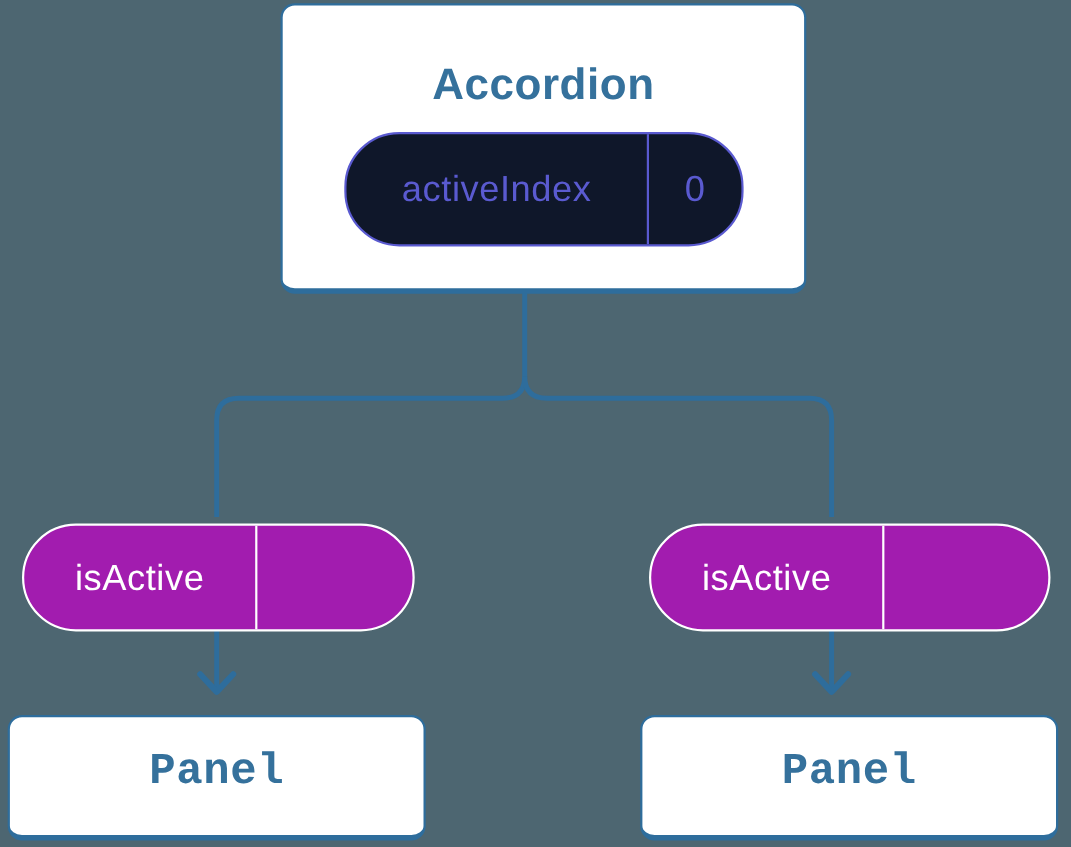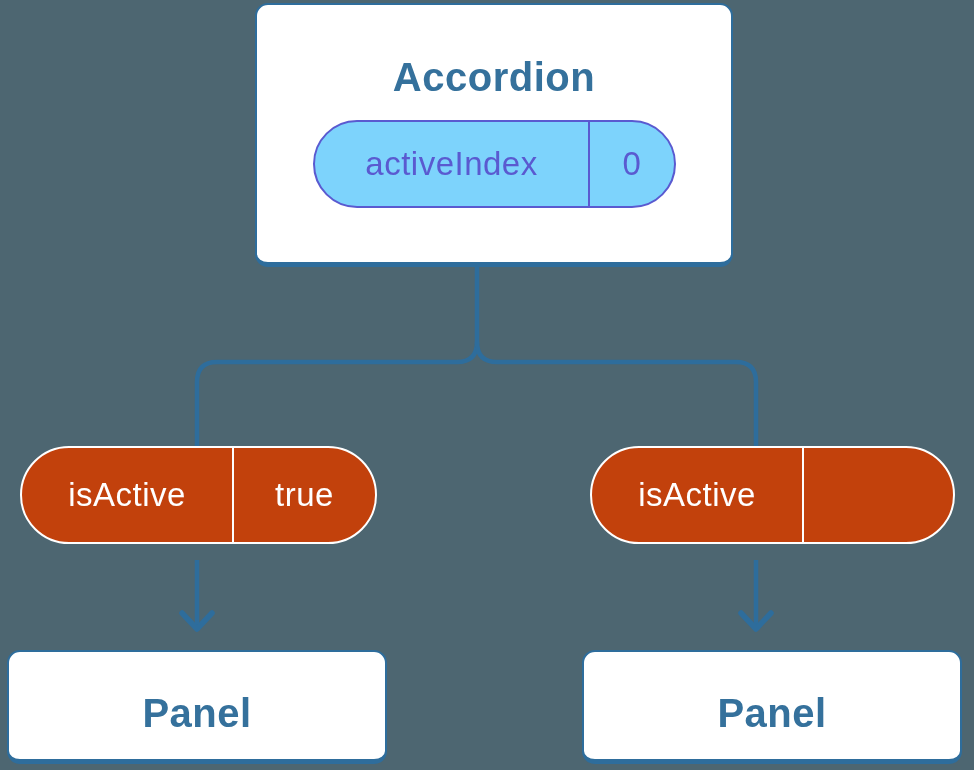--- a/index.html
+++ b/index.html
@@ -45,31 +45,31 @@
   .prop-pill {
     position: absolute;
     box-sizing: border-box;
     display: flex;
     align-items: stretch;
     border-radius: 50px;
     z-index: 3;
   }
   .pill-root {
     left: 313px; top: 120px;
-    width: 363px; height: 88px;
-    background: #7dd3fc;
+    width: 363px; height: 104px;
+    background: #0f172a;
     border: 2.5px solid #5a5ad0;
     color: #5a5ad0;
   }
   .pill-child {
-    background: #c2410c;
+    background: #a21caf;
     border: 2.5px solid #ffffff;
     color: #ffffff;
     height: 98px;
-    top: 446px;
+    top: 476px;
   }
   .pill-left  { left: 20px;  width: 357px; }
   .pill-right { left: 590px; width: 365px; }
   .pill-cell {
     display: flex;
     align-items: center;
     justify-content: center;
     font-size: 33px;
     letter-spacing: 0.5px;
   }
@@ -77,21 +77,22 @@
   .pill-root .pill-key  { width: 273px; border-right: 2.5px solid #5a5ad0; }
   .pill-child .pill-key { width: 210px; border-right: 2.5px solid #ffffff; }
   .pill-val { flex: 1 1 auto; }
   .panel-card {
     left: 7px; top: 650px;
     width: 380px; height: 114px;
   }
   .panel-card .card-title {
     top: 50%;
     transform: translateY(-58%);
-    margin: 11px;
+    margin: 0;
+    font-family: Liberation Mono, monospace;
   }
   .panel-card-right { left: 582px; }
 </style>
 </head>
 <body>
 
 <svg class="connectors" width="974" height="770" viewBox="0 0 974 770">
   <g fill="none" stroke="#2e6d9c" stroke-width="4.5">
     <path d="M477 260 V342"></path>
     <path d="M477 342 Q477 362 457 362 H217 Q197 362 197 382 V470"></path>
@@ -107,21 +108,20 @@
   <div class="card-title">Accordion</div>
 </div>
 
 <div class="prop-pill pill-root">
   <div class="pill-cell pill-key">activeIndex</div>
   <div class="pill-cell pill-val">0</div>
 </div>
 
 <div class="prop-pill pill-child pill-left">
   <div class="pill-cell pill-key">isActive</div>
-  <div class="pill-cell pill-val">true</div>
 </div>
 
 <div class="prop-pill pill-child pill-right">
   <div class="pill-cell pill-key">isActive</div>
 </div>
 
 <div class="card panel-card">
   <div class="card-title">Panel</div>
 </div>
 

